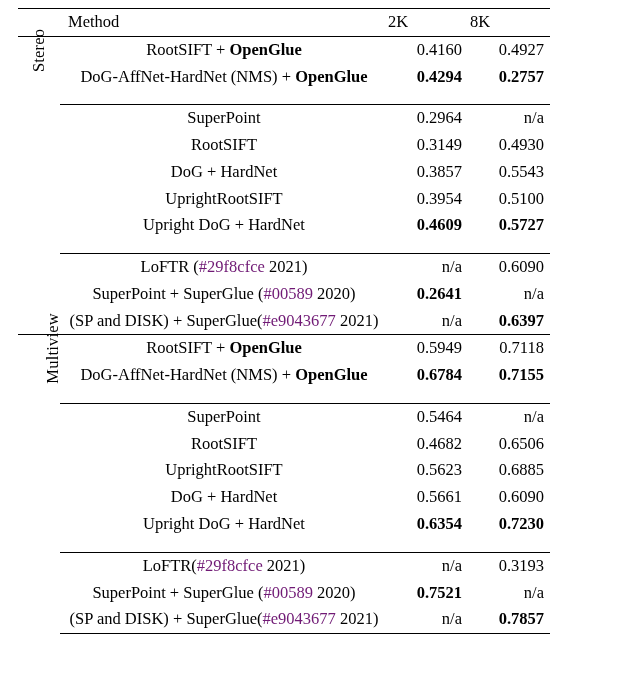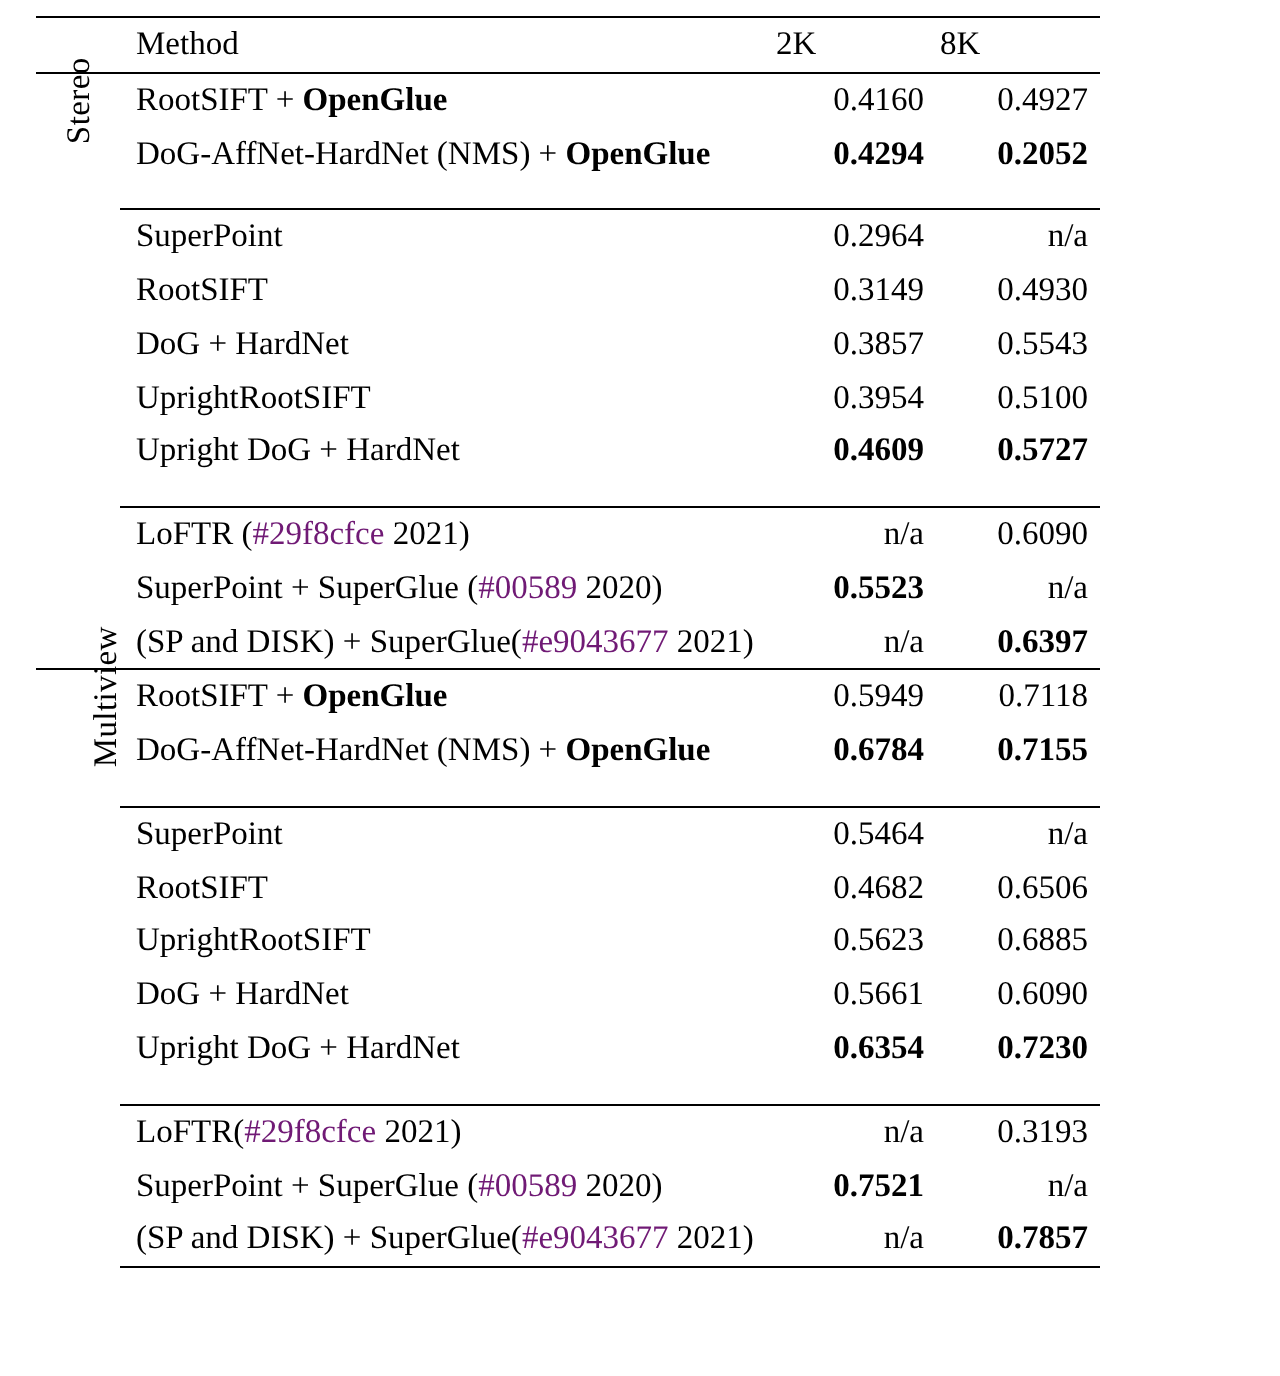--- a/index.html
+++ b/index.html
@@ -31,21 +31,21 @@
   }
   th {
     font-weight: 400;
     text-align: left;
   }
   th.method-head {
     text-align: left;
     padding-left: 8px;
   }
   td.method {
-    text-align: left;
+    text-align: center;
     padding-left: 8px;
     white-space: nowrap;
     overflow: hidden;
     margin-top: 15px;
   }
   td.num {
     text-align: right;
     font-variant-numeric: tabular-nums;
   }
   td.cat {
@@ -92,21 +92,21 @@
     <tbody id="tbody">
         <tr class="midrule">
           <td class="cat" rowspan="12"><span class="cat-inner">Stereo</span></td>
           <td class="method">RootSIFT + <span class="b">OpenGlue</span></td>
           <td class="num">0.4160</td>
           <td class="num">0.4927</td>
         </tr>
         <tr>
           <td class="method">DoG-AffNet-HardNet (NMS) + <span class="b">OpenGlue</span></td>
           <td class="num"><span class="b">0.4294</span></td>
-          <td class="num"><span class="b">0.2052</span></td>
+          <td class="num"><span class="b">0.2757</span></td>
         </tr>
         <tr class="spacer">
           <td colspan="3"></td>
         </tr>
         <tr class="thinrule">
           <td class="method">SuperPoint</td>
           <td class="num">0.2964</td>
           <td class="num">n/a</td>
         </tr>
         <tr>
@@ -132,21 +132,21 @@
         <tr class="spacer">
           <td colspan="3"></td>
         </tr>
         <tr class="thinrule">
           <td class="method">LoFTR (<span class="hash">#29f8cfce</span> 2021)</td>
           <td class="num">n/a</td>
           <td class="num">0.6090</td>
         </tr>
         <tr>
           <td class="method">SuperPoint + SuperGlue (<span class="hash">#00589</span> 2020)</td>
-          <td class="num"><span class="b">0.5523</span></td>
+          <td class="num"><span class="b">0.2641</span></td>
           <td class="num">n/a</td>
         </tr>
         <tr>
           <td class="method">(SP and DISK) + SuperGlue(<span class="hash">#e9043677</span> 2021)</td>
           <td class="num">n/a</td>
           <td class="num"><span class="b">0.6397</span></td>
         </tr>
         <tr class="midrule">
           <td class="cat" rowspan="12"><span class="cat-inner">Multiview</span></td>
           <td class="method">RootSIFT + <span class="b">OpenGlue</span></td>

